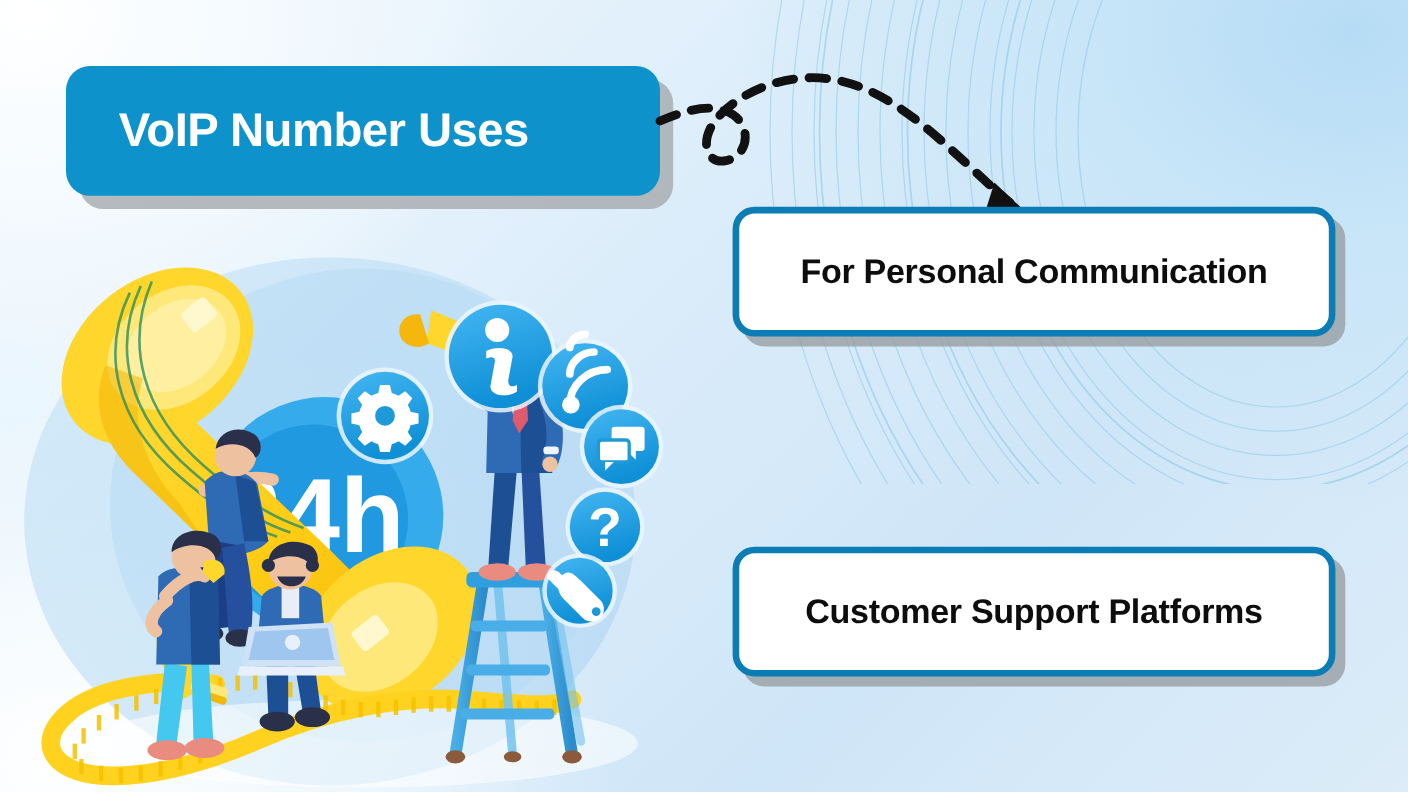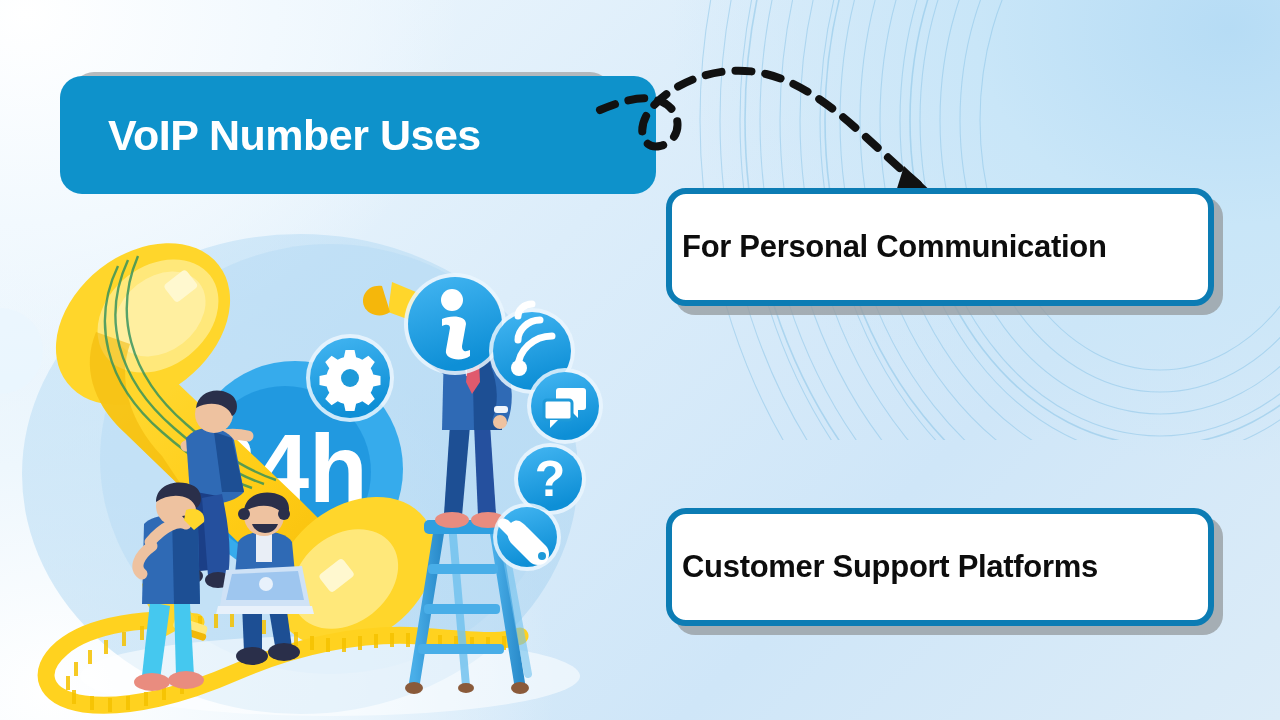--- a/index.html
+++ b/index.html
@@ -42,22 +42,22 @@
     top: 72px;
     width: 540px;
     height: 118px;
     border-radius: 22px;
     background: #a9aeb2;
     opacity: .85;
   }
   .title-box {
     position: absolute;
     left: 60px;
-    top: 76px;
-    width: 596px;
+    top: 60px;
+    width: 540px;
     height: 118px;
     border-radius: 22px;
     background: #0e92cb;
     display: flex;
     align-items: center;
   }
   .title-text {
     color: #ffffff;
     font-size: 43px;
     font-weight: bold;
@@ -90,27 +90,27 @@
     align-items: center;
     box-shadow: 9px 9px 0 0 rgba(150,156,160,.78);
   }
   .card-text {
     color: #0d0d0d;
     font-size: 31px;
     font-weight: bold;
     letter-spacing: -0.3px;
     white-space: nowrap;
     width: 100%;
-    text-align: left;
+    text-align: center;
     padding: 0 10px;
     box-sizing: border-box;
   }
   #card-0 { top: 188px; }
   #card-1 { top: 346px; }
-  #card-2 { top: 508px; }
+  #card-2 { top: 497px; }
 
   
   .illustration {
     position: absolute;
     left: 0;
     top: 224px;
     width: 650px;
     height: 496px;
   }
 </style>

